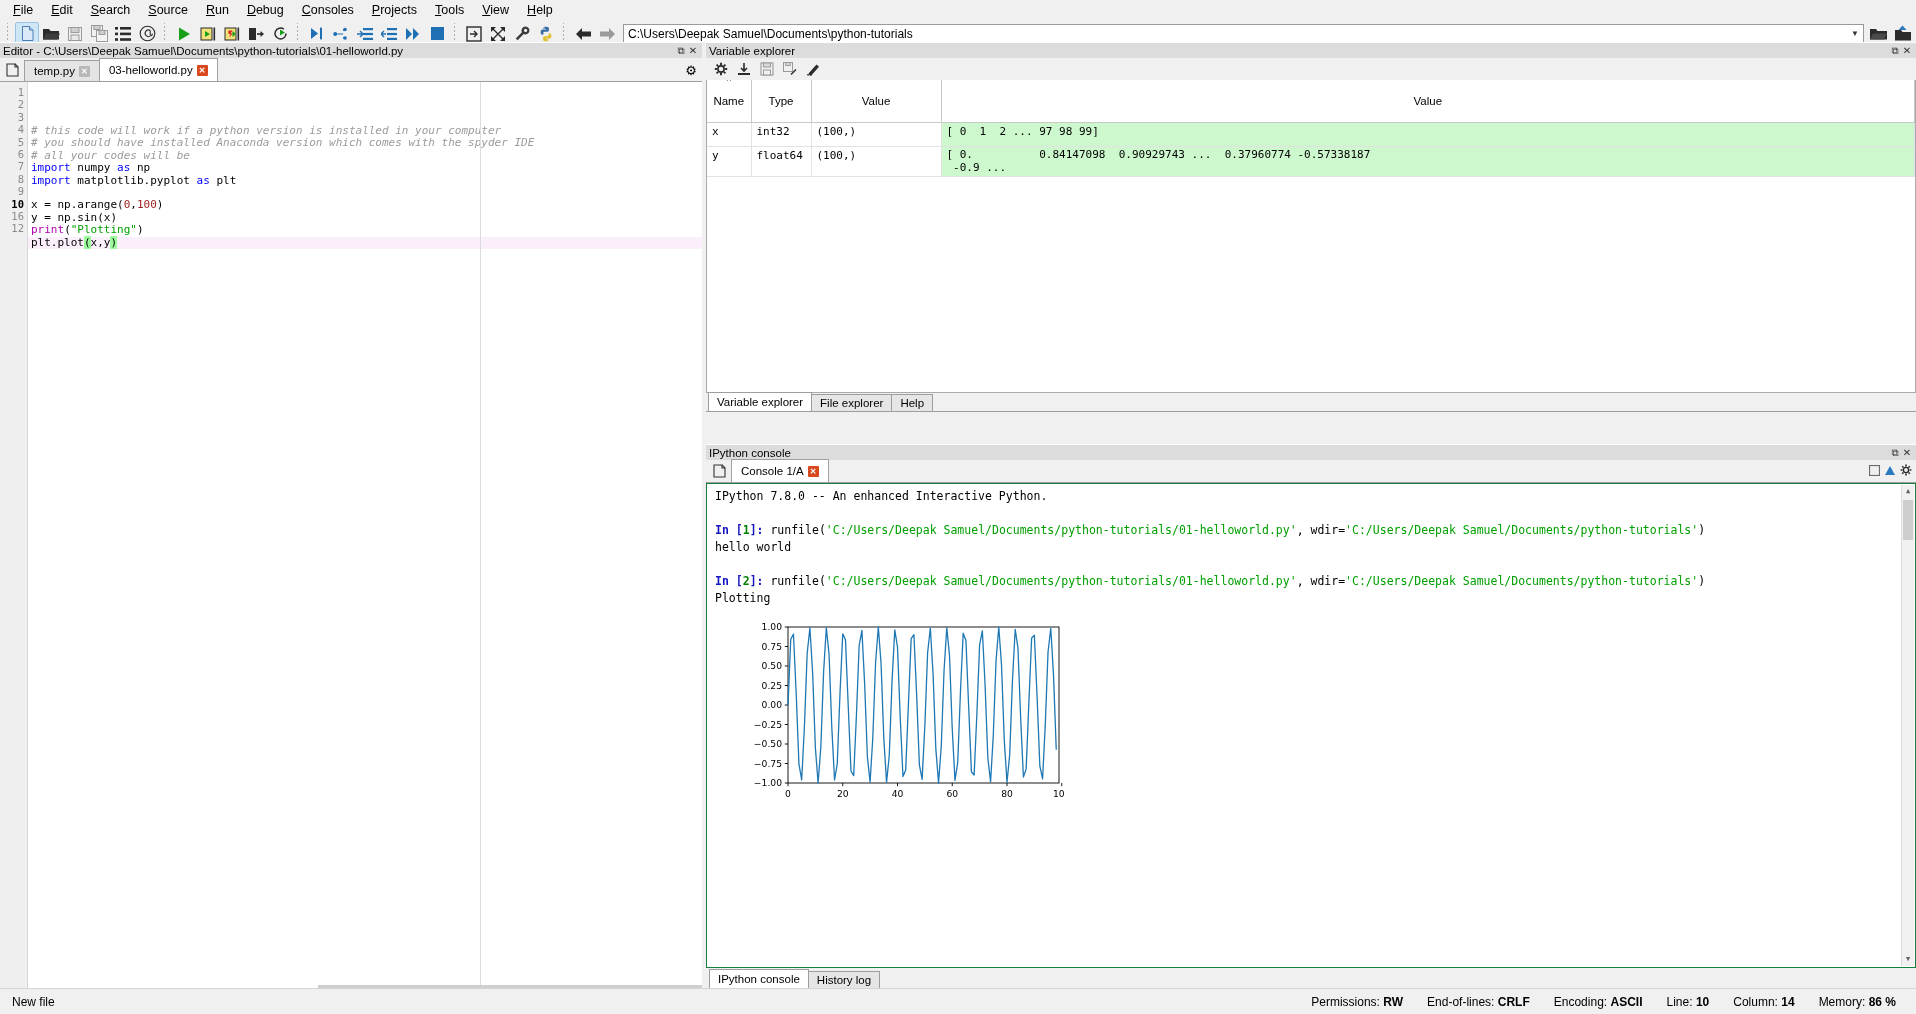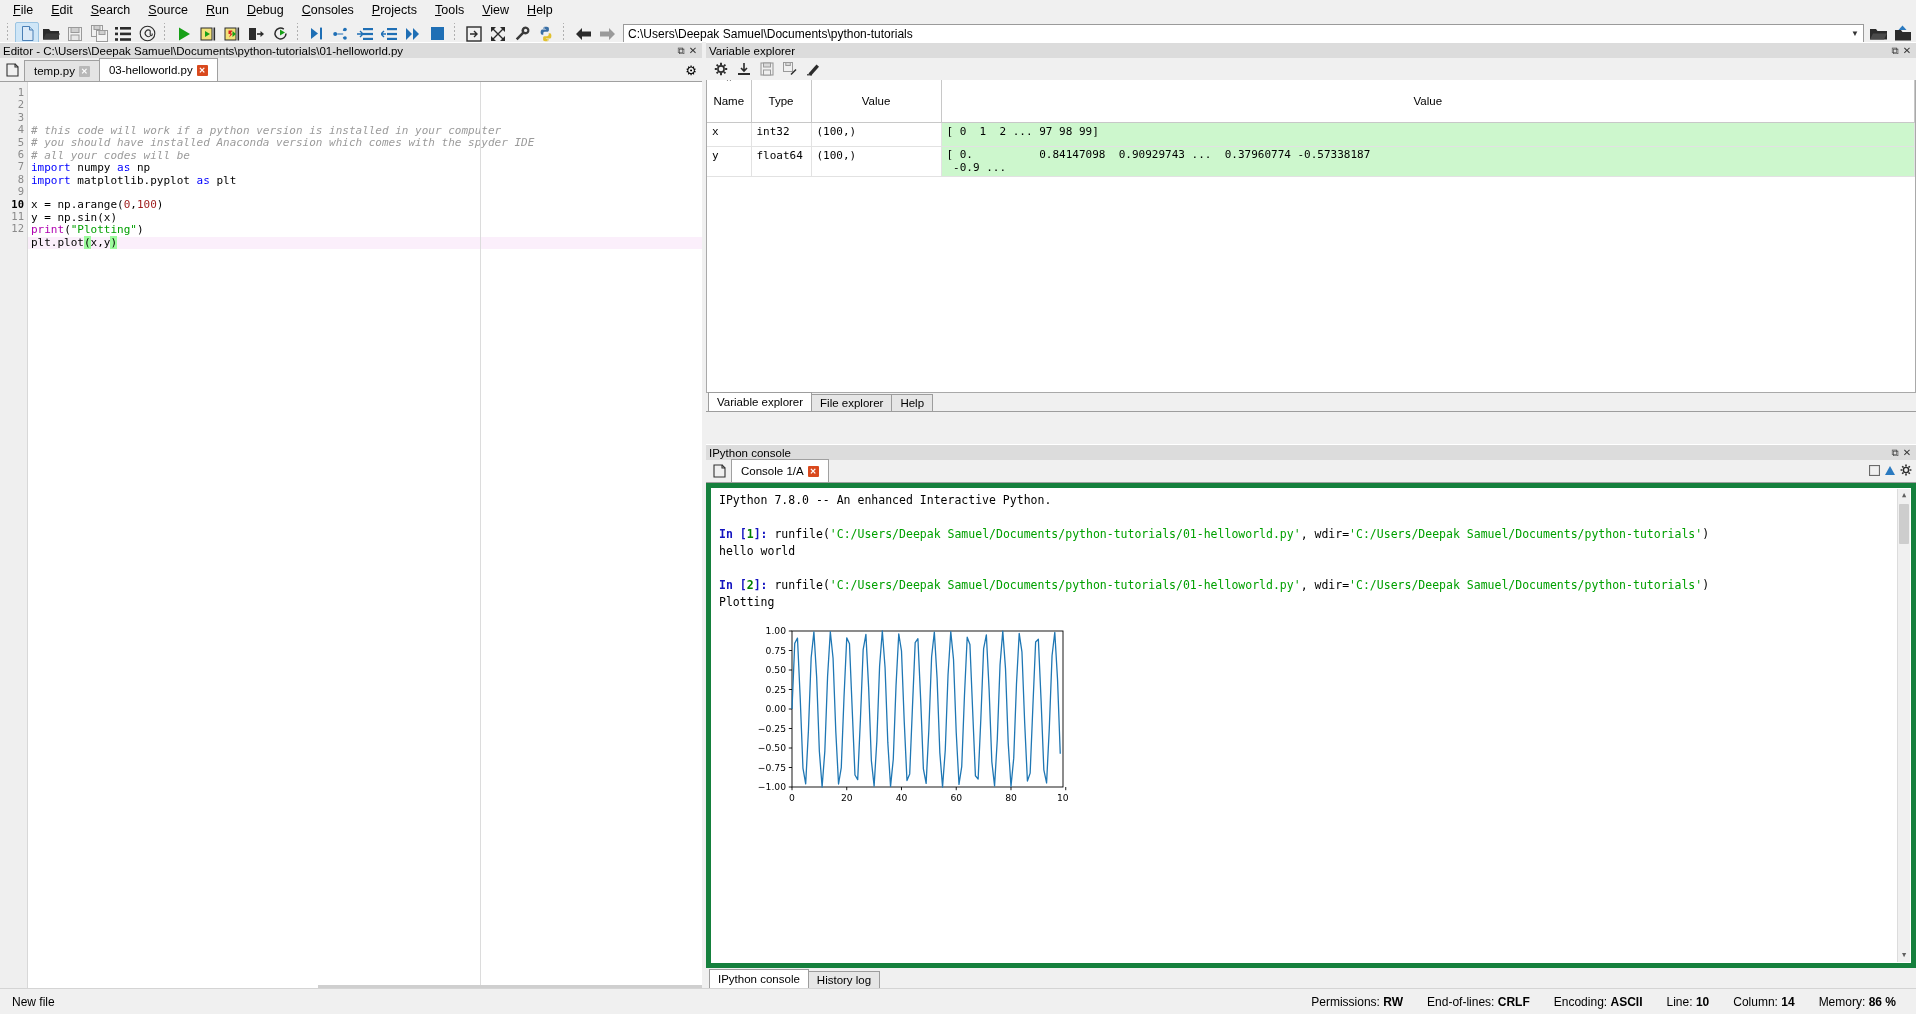--- a/index.html
+++ b/index.html
@@ -168,21 +168,21 @@
   .ipy-wrap { flex: 1; display: flex; flex-direction: column; min-height: 0; }
   .ipy-tabrow {
     height: 23px; display: flex; align-items: flex-end;
     padding-left: 3px; background: #f0f0f0;
     border-bottom: 1px solid #a0a0a0; position: relative;
   }
   .ipy-tabrow .rightbtns {
     position: absolute; right: 4px; bottom: 3px; display: flex; gap: 4px; align-items: center;
   }
   .console {
-    flex: 1; background: #fff; border: 5px solid #15803d;
+    flex: 1; background: #fff; border: 1px solid #15803d;
     font-family: "DejaVu Sans Mono", monospace; font-size: 11.5px;
     padding: 4px 6px 0 8px; overflow: hidden; position: relative; line-height: 17px;
   }
   .console .cline { white-space: pre; }
   .cin  { color: #1515c0; font-weight: bold; }
   .cnum { color: #008000; font-weight: bold; }
   .cstr { color: #00a000; text-align: center; }
   .cblk { color: #000; }
 
   
@@ -472,21 +472,21 @@
             <div>1</div>
             <div>2</div>
             <div>3</div>
             <div>4</div>
             <div>5</div>
             <div>6</div>
             <div>7</div>
             <div>8</div>
             <div>9</div>
             <div class="cur">10</div>
-            <div>11</div>
+            <div>16</div>
             <div>12</div>
           </div>
         <div class="code" id="editor-code">
           <div class="edge"></div>
         <div class="ln"><span class="cmt"># this code will work if a python version is installed in your computer</span></div><div class="ln"><span class="cmt"># you should have installed Anaconda version which comes with the spyder IDE</span></div><div class="ln"><span class="cmt"># all your codes will be</span></div><div class="ln"><span class="kw">import</span><span> numpy </span><span class="kw">as</span><span> np</span></div><div class="ln"><span class="kw">import</span><span> matplotlib.pyplot </span><span class="kw">as</span><span> plt</span></div><div class="ln">&nbsp;</div><div class="ln"><span>x = np.arange(</span><span class="num">0</span><span>,</span><span class="num">100</span><span>)</span></div><div class="ln"><span>y = np.sin(x)</span></div><div class="ln"><span class="fn">print</span><span>(</span><span class="str">"Plotting"</span><span>)</span></div><div class="ln cur"><span>plt.plot</span><span class="mt">(</span><span>x,y</span><span class="mt">)</span></div><div class="ln">&nbsp;</div><div class="ln">&nbsp;</div></div>
       </div>
     </div>
 
     <div class="vsplit"></div>
 

